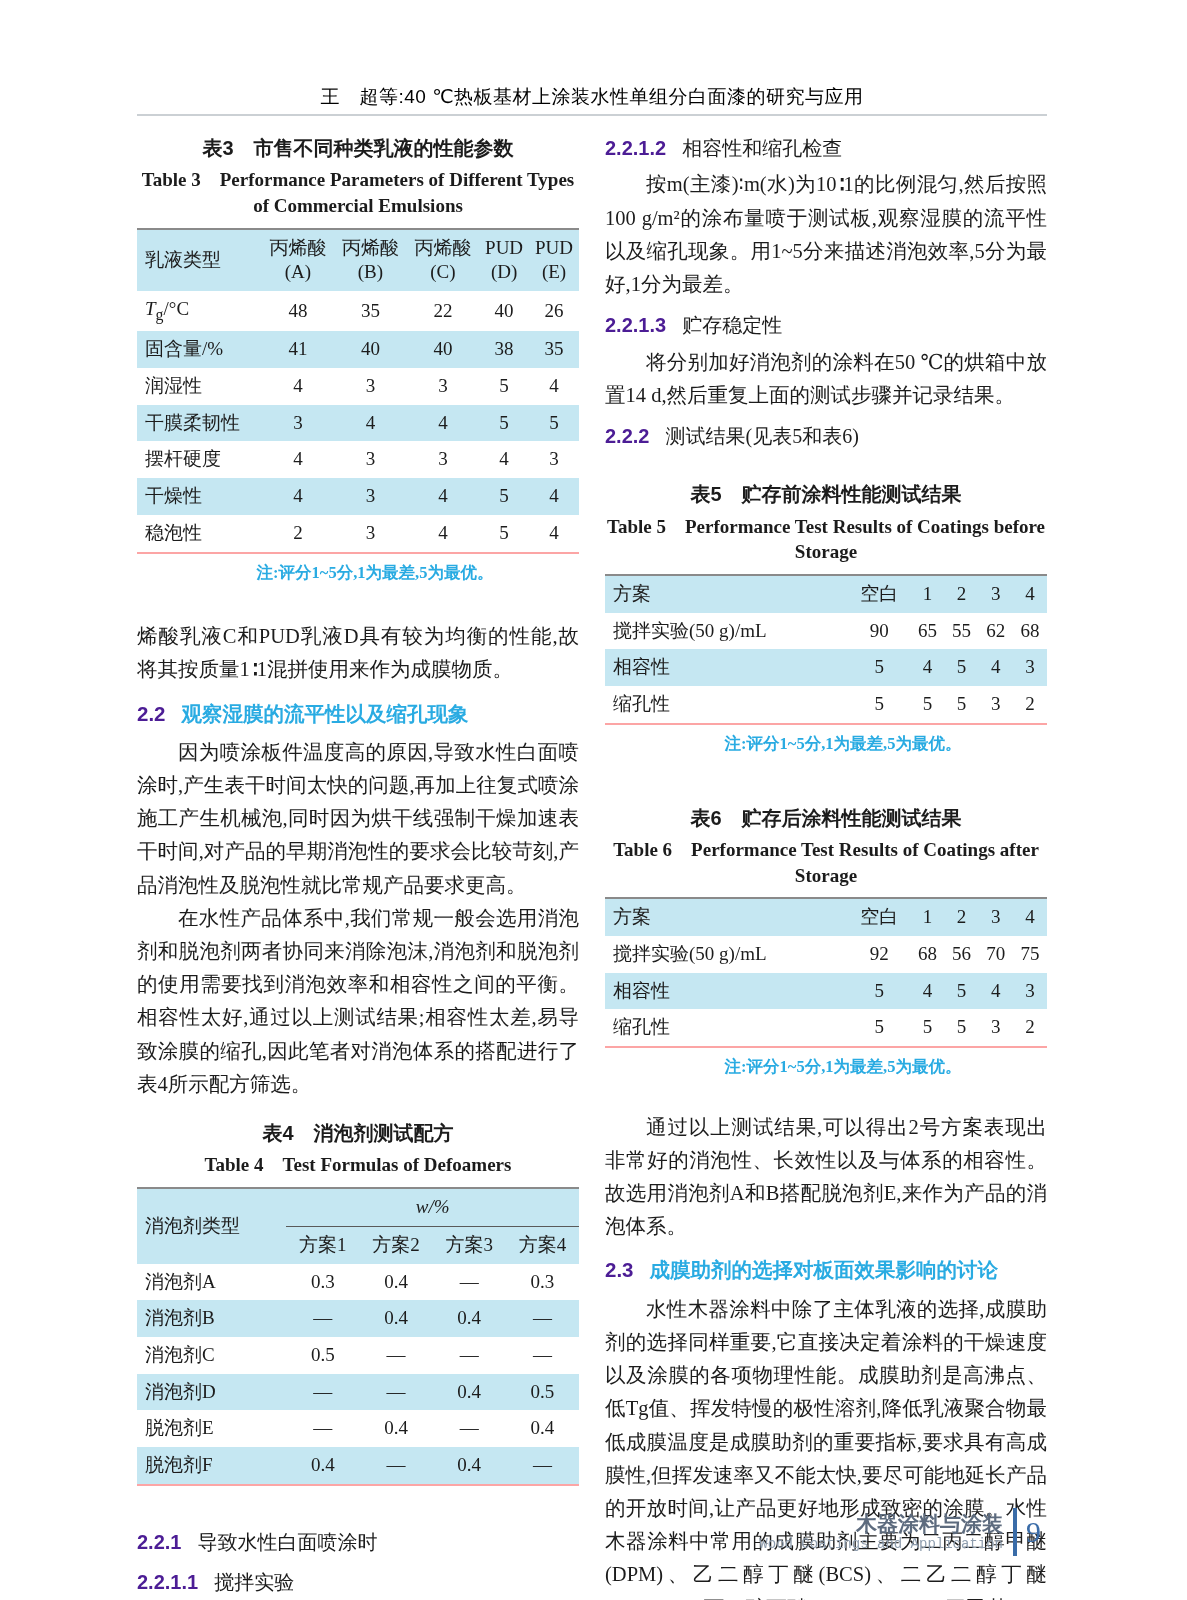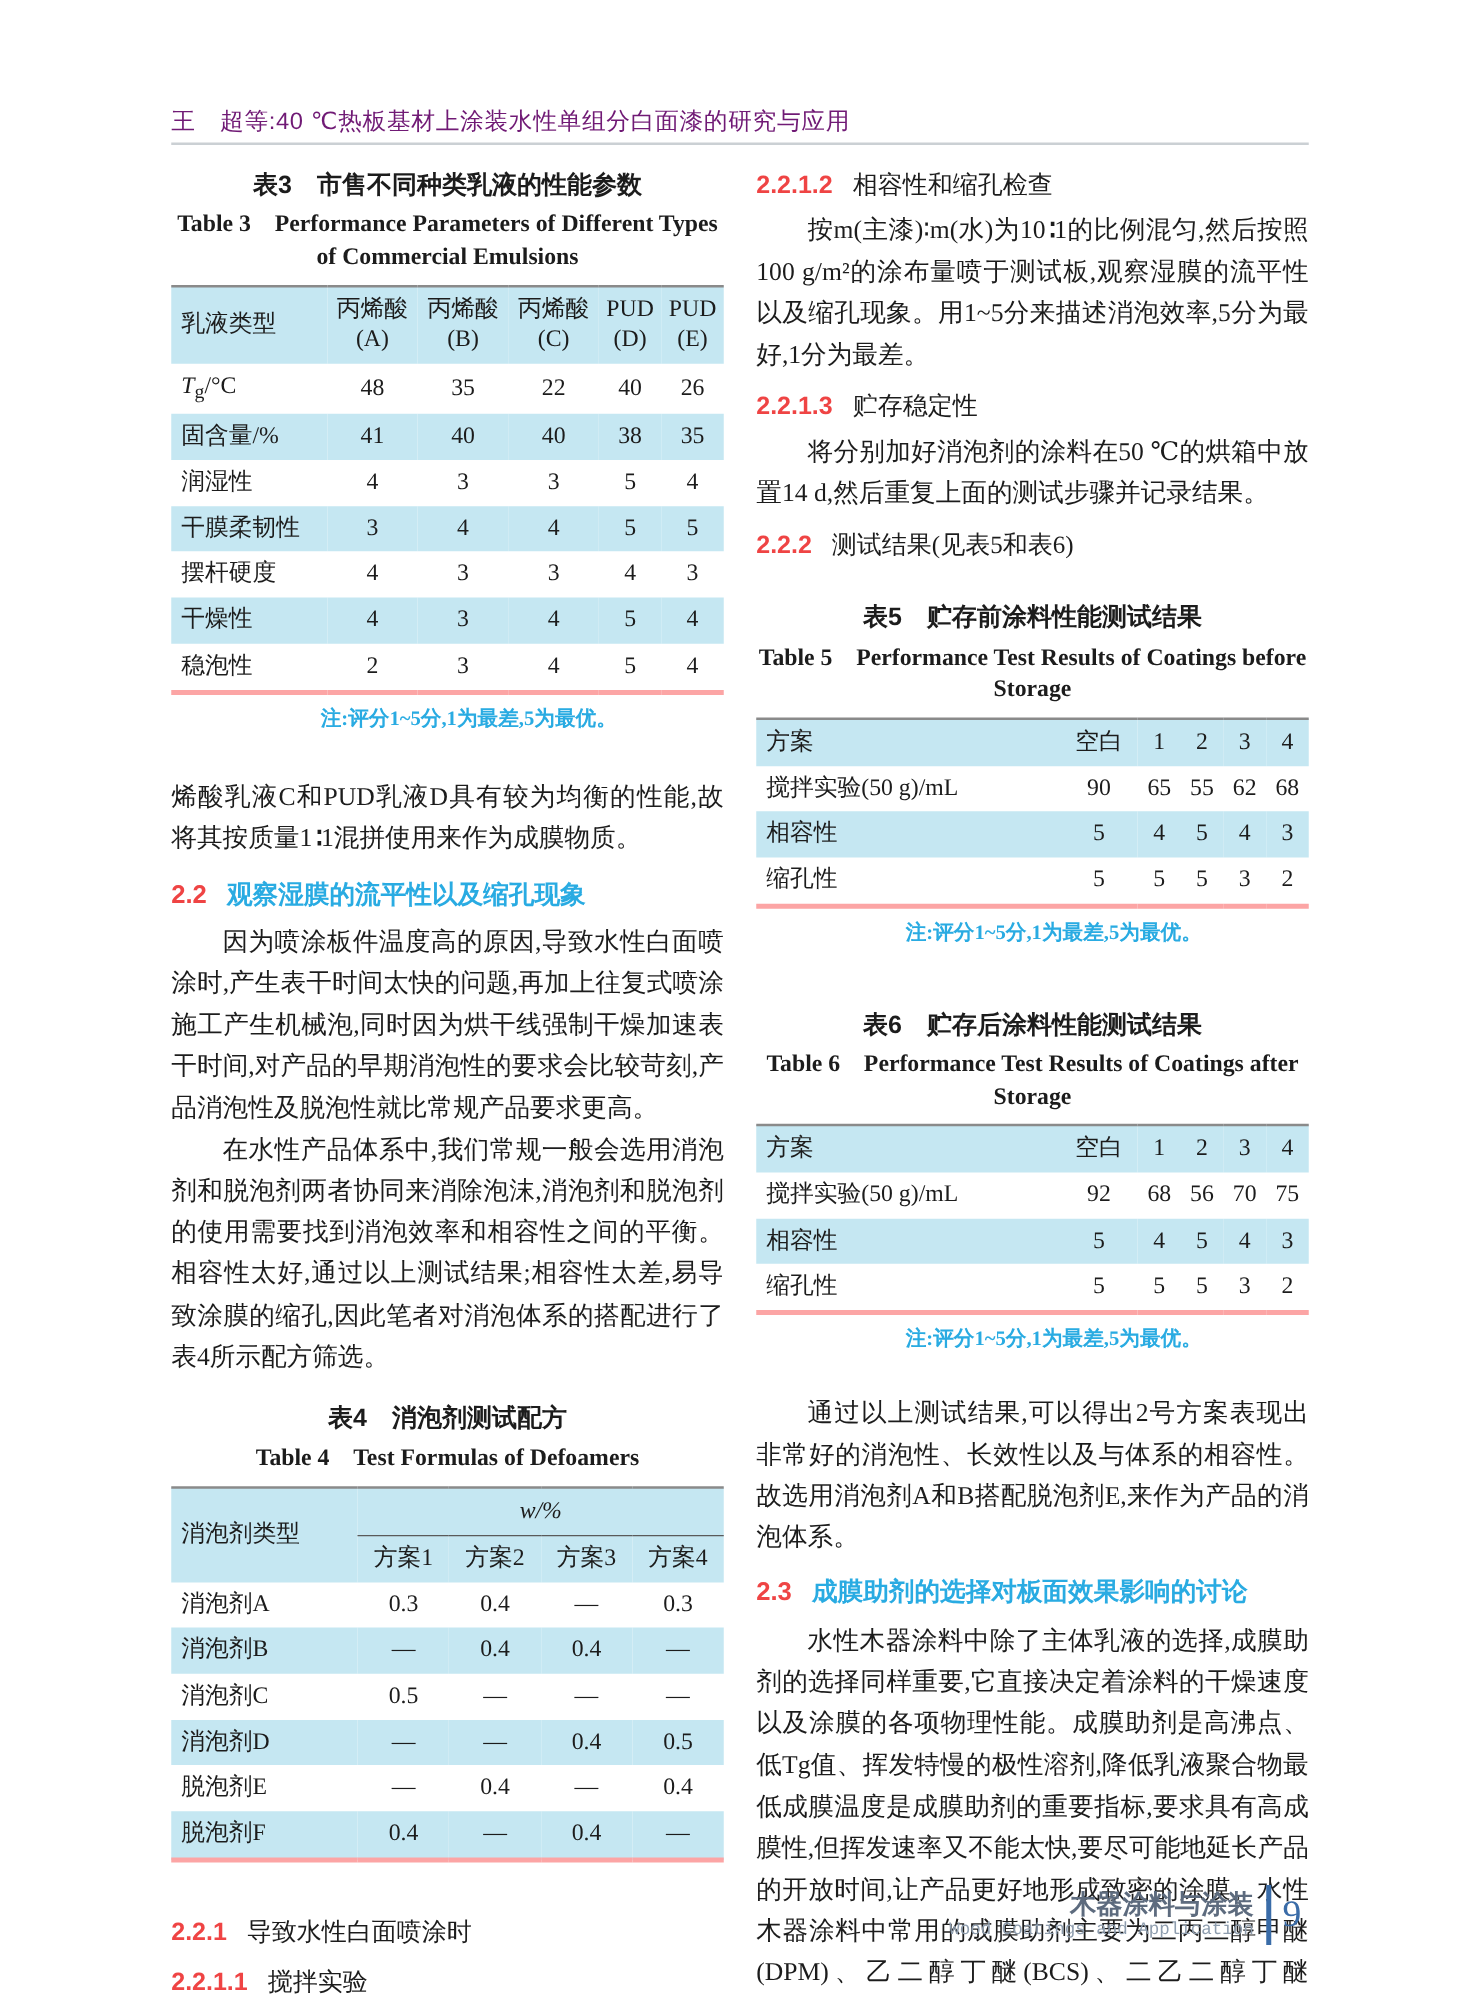--- a/index.html
+++ b/index.html
@@ -1,38 +1,38 @@
 <!DOCTYPE html>
 <html><head>
 <meta charset="utf-8">
 <style>
   html,body{margin:0;padding:0;background:#ffffff;}
   .page{position:relative;width:1187px;height:1600px;background:#ffffff;overflow:hidden;
         font-family:"Liberation Serif","DejaVu Serif",serif;color:#1c1c1c;}
-  .running-head{position:absolute;top:84px;left:137px;width:910px;text-align:left;
-        color:#701a75;font-size:19px;letter-spacing:.5px;font-family:"Liberation Sans","DejaVu Sans",sans-serif;}
+  .running-head{position:absolute;top:84px;left:137px;width:910px;text-align:center;
+        color:#000000;font-size:19px;letter-spacing:.5px;font-family:"Liberation Sans","DejaVu Sans",sans-serif;}
   .head-rule{position:absolute;top:114px;left:137px;width:910px;border-top:2px solid #CBD0D4;}
   .columns{position:absolute;top:132px;left:137px;width:910px;display:flex;gap:26px;}
   .col{width:442px;font-size:20.5px;line-height:1.62;}
   p{margin:0;text-align:justify;}
   .ind{text-indent:2em;}
   .gap-lg{margin-top:34px;}
   .gap-md{margin-top:22px;}
 
   .h2{color:#29ABE2;font-family:"Liberation Sans","DejaVu Sans",sans-serif;font-weight:bold;
       font-size:20.5px;margin:10px 0 6px;}
   .h3{font-size:20px;margin:8px 0 4px;}
-  .h-num{color:#ef4444;font-family:"Liberation Sans","DejaVu Sans",sans-serif;font-weight:bold;margin-right:16px;}
+  .h-num{color:#4c1d95;font-family:"Liberation Sans","DejaVu Sans",sans-serif;font-weight:bold;margin-right:16px;}
 
   .tbl-block{margin-top:16px;}
   .tbl-title-cn{text-align:center;font-weight:bold;font-size:20px;margin:0 0 3px;
       font-family:"Liberation Sans","DejaVu Sans",sans-serif;}
   .tbl-title-en{text-align:center;font-weight:bold;font-size:19px;line-height:1.35;margin:0 0 9px;
       font-family:"Liberation Serif","DejaVu Serif",serif;}
-  table.tbl{width:100%;border-collapse:collapse;border-top:2px solid #8A8A8A;border-bottom:4px solid #fca5a5;
+  table.tbl{width:100%;border-collapse:collapse;border-top:2px solid #8A8A8A;border-bottom:2px solid #fca5a5;
       font-size:19px;line-height:1.3;}
   table.tbl th,table.tbl td{padding:6px 2px;text-align:center;font-weight:normal;white-space:pre-line;}
   table.tbl .lbl{text-align:left;padding-left:8px;white-space:nowrap;}
   tr.band{background:#C5E7F2;}
   .w-span{border-bottom:1px solid #5a5a5a;font-style:italic;}
   .tbl-note{color:#29ABE2;font-size:16.5px;font-weight:bold;padding:6px 0 0 34px;text-align:center;}
 
   .footer{position:absolute;right:146px;bottom:44px;display:flex;align-items:center;}
   .journal{text-align:right;}
   .journal-cn{color:#5D6B7E;font-weight:bold;font-size:21px;line-height:1.15;

